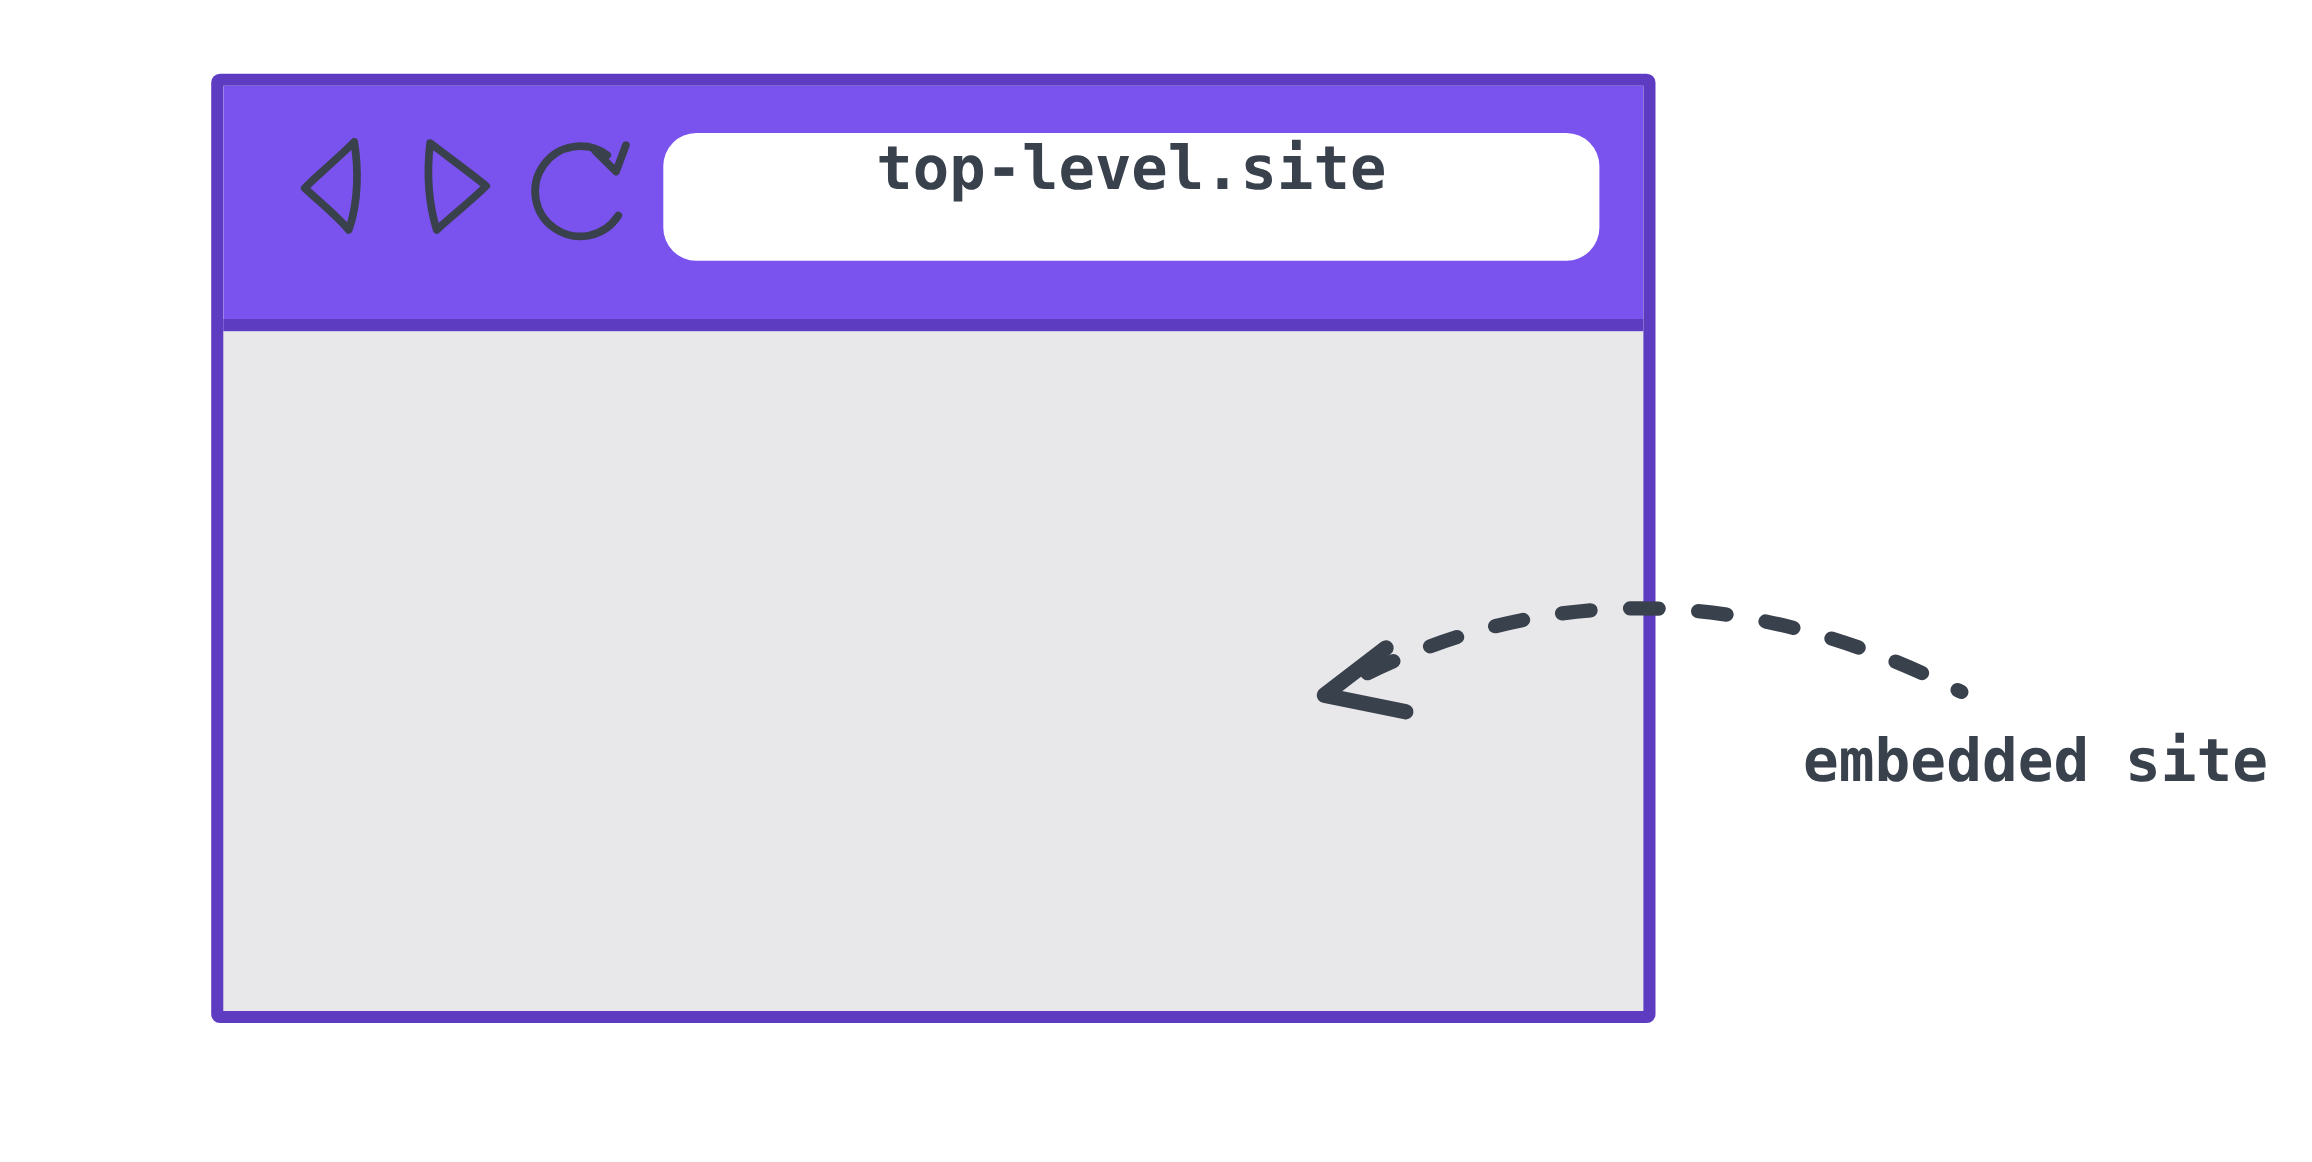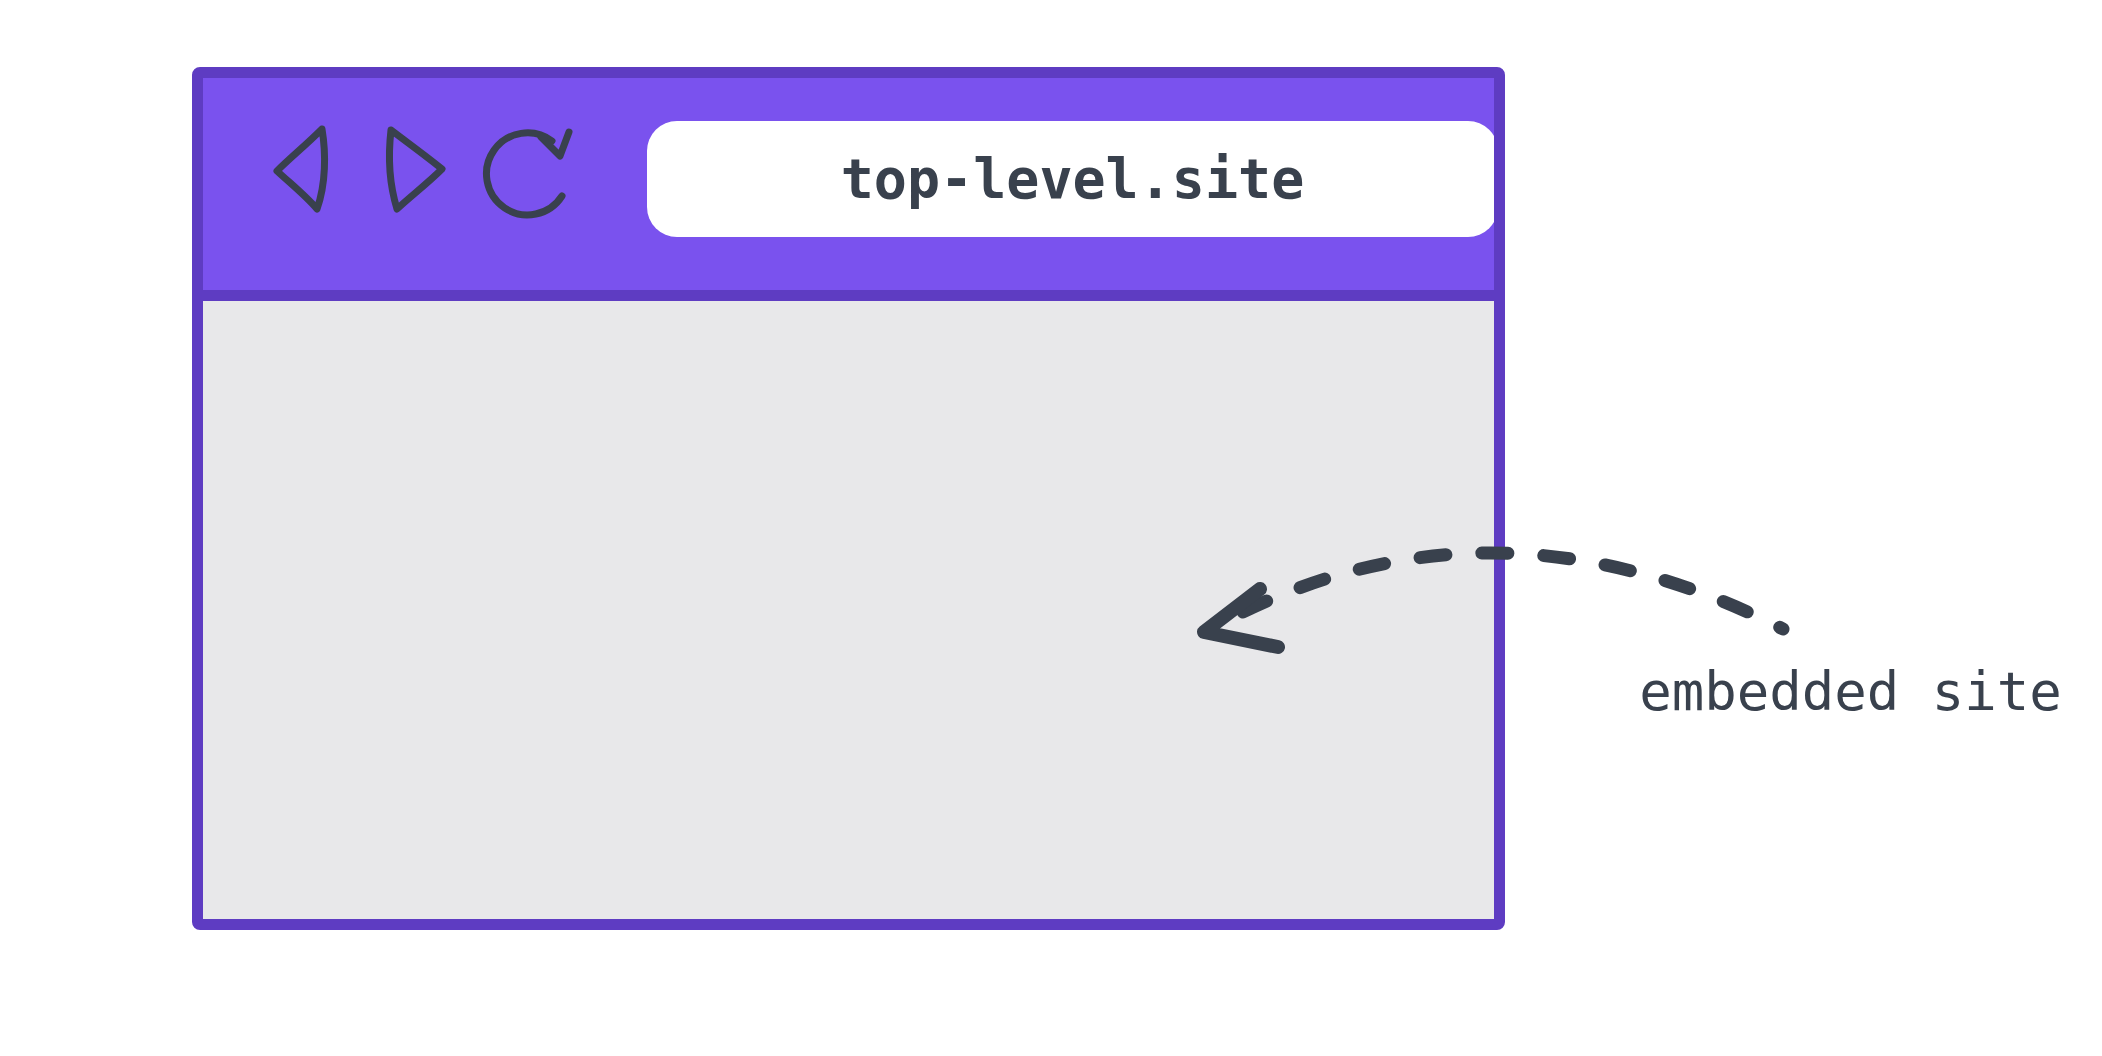--- a/index.html
+++ b/index.html
@@ -33,26 +33,26 @@
   }
   .toolbar{
     position:relative;
     width:100%;
     height:223px;
     background:var(--purple);
     border-bottom:11px solid var(--purple-dark);
   }
   .address-bar{
     position:absolute;
-    left:444px; top:43px;
+    left:400px; top:43px;
     width:851px; height:116px;
     background:var(--white);
     border-radius:30px;
     display:flex;
-    align-items:center;
+    align-items:flex-start;
     justify-content:center;
   }
   .address-text{
     font-size:55px;
     font-weight:700;
     letter-spacing:0px;
     color:var(--ink);
     white-space:nowrap;
   }
 
@@ -75,21 +75,21 @@
     white-space:nowrap;
   }
 
   
   .annotation-label{
     position:absolute;
     left:1628px; top:660px;
     width:445px;
     text-align:center;
     font-size:54px;
-    font-weight:400;
+    font-weight:700;
     color:var(--ink);
     white-space:nowrap;
   }
 
   
   svg.overlay{
     position:absolute;
     inset:0;
     width:2102px;height:1056px;
     pointer-events:none;

